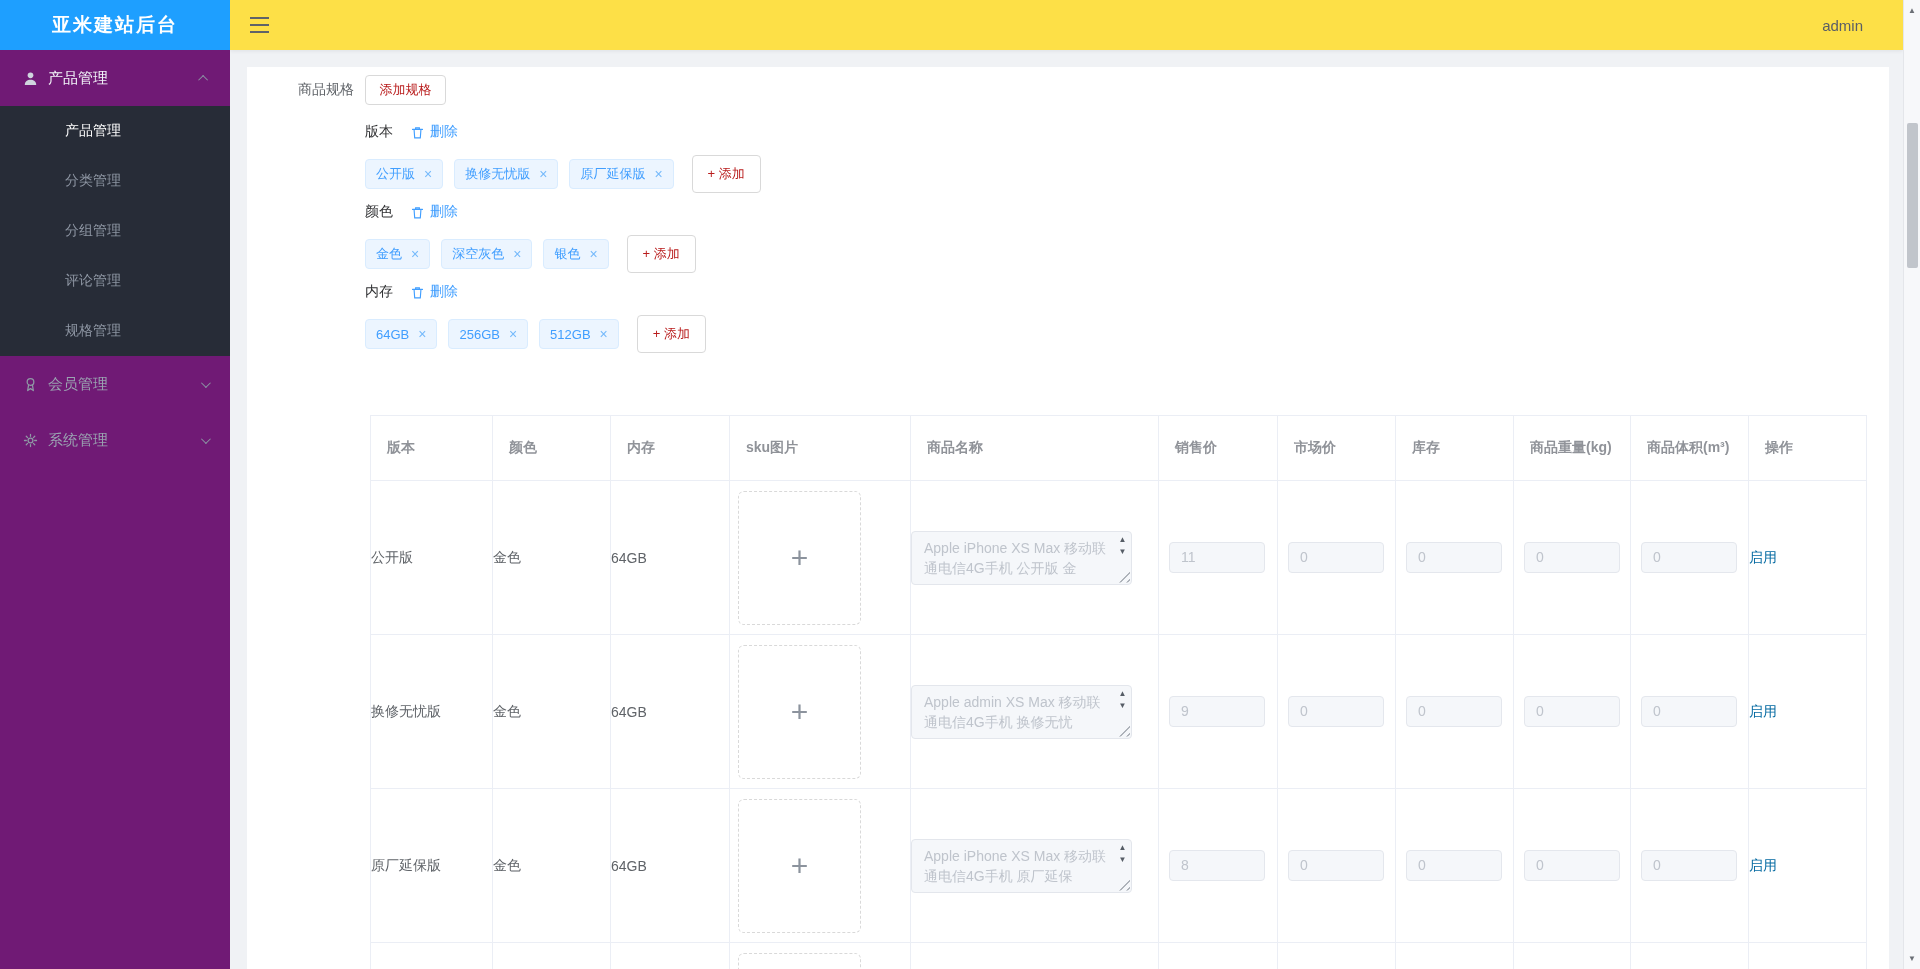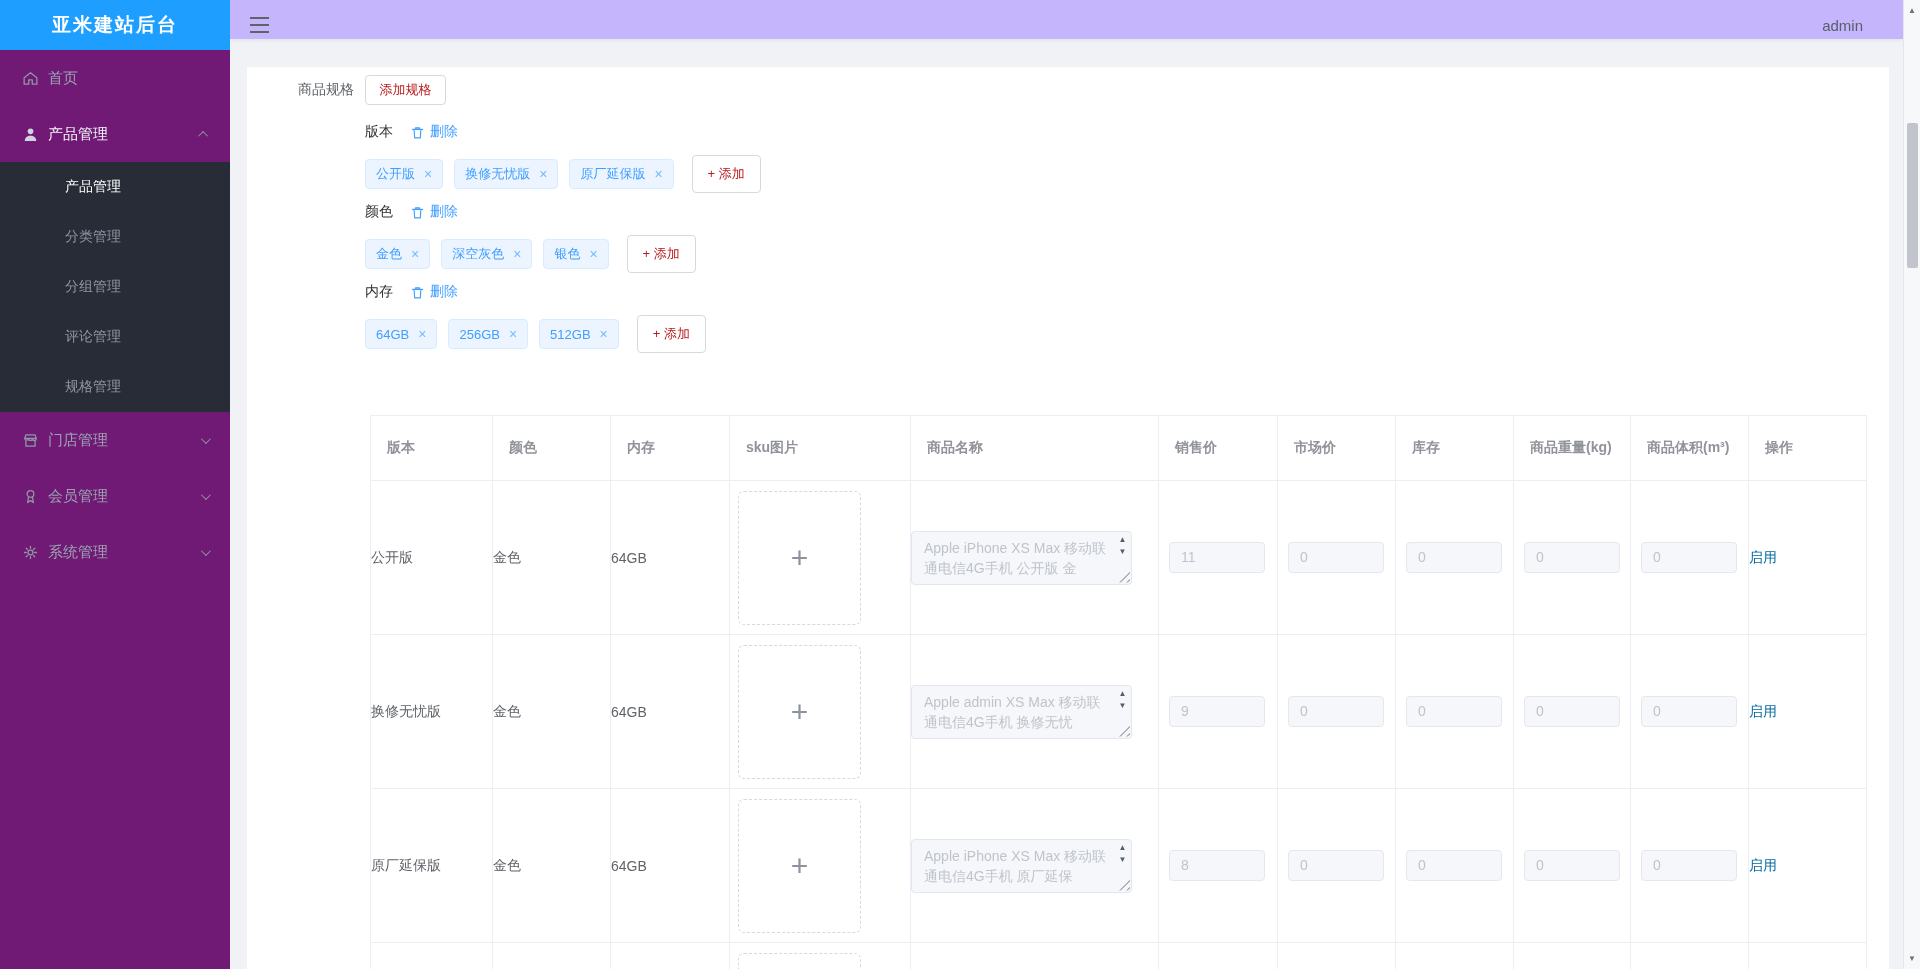--- a/index.html
+++ b/index.html
@@ -12,21 +12,21 @@
   .nav-item .nicon { width:17px; height:17px; margin-right:9px; display:inline-flex; align-items:center; justify-content:center; }
   .nav-item.parent-active { color:#f2f5f9; }
   .chev { position:absolute; right:22px; width:7px; height:7px; border-right:1.5px solid #8a93a2; border-bottom:1.5px solid #8a93a2; }
   .chev.down { transform:rotate(45deg) translateY(-2px); }
   .chev.up { transform:rotate(-135deg) translateY(-2px); }
   .submenu { background:#272c37; }
   .sub-item { height:50px; display:flex; align-items:center; padding-left:65px; color:#8e96a3; font-size:14px; cursor:pointer; }
   .sub-item.active { color:#ffffff; }
 
   
-  .topbar { position:absolute; left:230px; top:0; width:1673px; height:39px; background:#c4b5fd; box-shadow:0 1px 4px rgba(0,21,41,.08); z-index:20; }
+  .topbar { position:absolute; left:230px; top:0; width:1673px; height:50px; background:#fde047; box-shadow:0 1px 4px rgba(0,21,41,.08); z-index:20; }
   .hamburger { position:absolute; left:20px; top:17px; width:19px; height:16px; display:flex; flex-direction:column; justify-content:space-between; cursor:pointer; }
   .hamburger i { display:block; height:2px; background:#5f6368; }
   .topbar-user { position:absolute; right:40px; top:0; height:50px; display:flex; align-items:center; color:#5a5e66; font-size:15px; cursor:pointer; }
 
   
   .card { position:absolute; left:247px; top:67px; width:1642px; height:1030px; background:#fff; }
 
   .spec-label { position:absolute; left:51px; top:14px; font-size:14px; color:#5f6368; }
   .btn-outline { display:inline-flex; align-items:center; justify-content:center; background:#fff; border:1px solid #d9d9d9; border-radius:4px; color:#b91c1c; font-size:13px; cursor:pointer; }
   .add-spec { position:absolute; left:118px; top:8px; width:81px; height:30px; }
@@ -65,59 +65,40 @@
   .vthumb { position:absolute; left:3px; top:123px; width:11px; height:145px; background:#c1c5cb; border-radius:2px; cursor:pointer; }
 
   svg.oicon { stroke:#8f98a5; fill:none; stroke-width:1.8; stroke-linecap:round; stroke-linejoin:round; }
 </style>
 </head>
 <body>
 
 <aside class="sidebar">
   <div class="logo">亚米建站后台</div>
 
-  <div class="nav-item">
-    <span class="nicon">
-      <svg class="oicon" width="17" height="17" viewBox="0 0 24 24">
-          <path d="M3 11 L12 4 L21 11 V20 H14.5 V14 H9.5 V20 H3 Z"></path>
-        </svg>
-    </span>
-    <span>首页</span>
-  </div>
 
   <div class="nav-item parent-active">
     <span class="nicon">
       <svg width="17" height="17" viewBox="0 0 24 24" fill="#cfd5de">
           <circle cx="12" cy="7.5" r="4"></circle>
           <path d="M4 20.5c0-4.2 3.6-6.8 8-6.8s8 2.6 8 6.8v.5H4z"></path>
         </svg>
     </span>
     <span>产品管理</span>
     <i class="chev up"></i>
   </div>
 
   <div class="submenu">
     <div class="sub-item active">产品管理</div>
     <div class="sub-item">分类管理</div>
     <div class="sub-item">分组管理</div>
     <div class="sub-item">评论管理</div>
     <div class="sub-item">规格管理</div>
   </div>
 
-  <div class="nav-item">
-    <span class="nicon">
-      <svg class="oicon" width="17" height="17" viewBox="0 0 24 24">
-          <path d="M5.5 4 H18.5 L20 9 H4 Z"></path>
-          <path d="M4 9 a2.6 2.6 0 0 0 5.2 0 a2.7 2.7 0 0 0 5.4 0 a2.7 2.7 0 0 0 5.4 0"></path>
-          <path d="M5.5 12.5 V20 H18.5 V12.5"></path>
-        </svg>
-    </span>
-    <span>门店管理</span>
-    <i class="chev down"></i>
-  </div>
 
   <div class="nav-item">
     <span class="nicon">
       <svg class="oicon" width="17" height="17" viewBox="0 0 24 24">
           <circle cx="12" cy="8.5" r="4.7"></circle>
           <path d="M9.3 12.6 L8 20.5 L12 17.8 L16 20.5 L14.7 12.6"></path>
         </svg>
     </span>
     <span>会员管理</span>
     <i class="chev down"></i>

